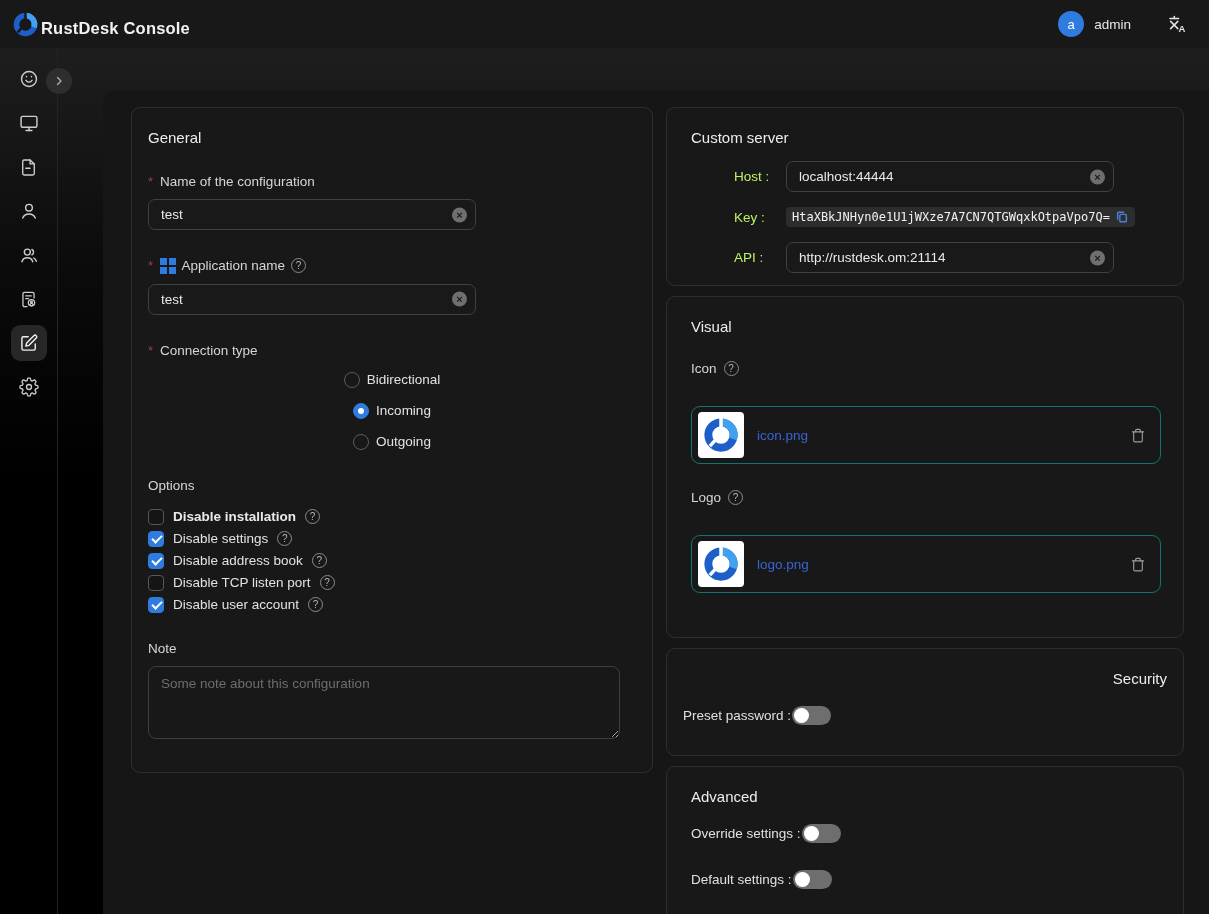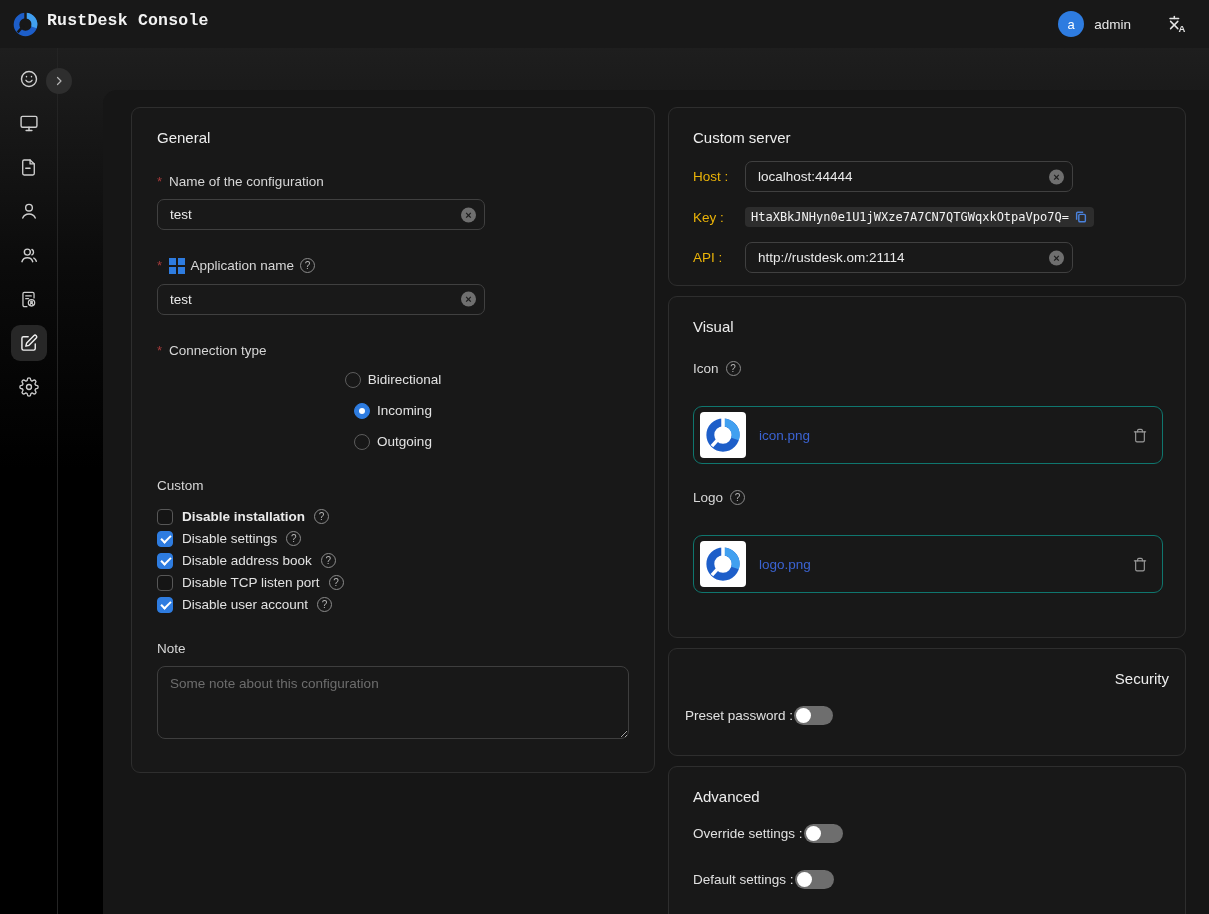--- a/index.html
+++ b/index.html
@@ -5,21 +5,21 @@
   * { box-sizing: border-box; margin: 0; padding: 0; }
   html,body { width:1209px; height:914px; overflow:hidden; }
   body {
     position:relative; background:#000;
     font-family:"Liberation Sans", sans-serif;
     color:#d9d9d9; font-size:13.5px;
   }
   
   .topbar { position:relative; z-index:5; height:48px; background:#181818;
     display:flex; align-items:center; padding:0 22px 0 12px; }
-  .brand { display:flex; align-items:flex-start; gap:8px; cursor:pointer;font-family:Liberation Mono, monospace; }
+  .brand { display:flex; align-items:flex-end; gap:2px; cursor:pointer; }
   .brand-title { font-size:16.5px; font-weight:700; color:#f2f2f2; letter-spacing:.2px; }
   .topbar-right { margin-left:auto; display:flex; align-items:center; gap:10px; }
   .avatar { width:26px; height:26px; border-radius:50%; background:#2e7ce0; color:#fff;
     display:flex; align-items:center; justify-content:center; font-size:13px; }
   .username { color:#e8e8e8; font-size:13.5px; }
   .lang-btn { margin-left:26px; display:flex; align-items:center; cursor:pointer; }
   
   .bg-strip { position:absolute; left:0; right:0; top:48px; bottom:0;
     background:linear-gradient(180deg,#1e1e1e 0px,#0b0b0b 220px,#000 420px); }
   .sidebar { position:absolute; z-index:3; left:0; top:48px; bottom:0; width:58px;
@@ -30,21 +30,21 @@
   .side-item.active { background:#272727; color:#efefef; }
   .collapse-btn { position:absolute; z-index:4; left:46px; top:68px; width:26px; height:26px;
     border-radius:50%; background:#2e2e2e; display:flex; align-items:center;
     justify-content:center; color:#b5b5b5; cursor:pointer; }
   
   .panel { position:absolute; z-index:2; left:103px; top:90px; right:0; bottom:0;
     background:#161616; border-top-left-radius:14px;
     padding:17px 25px 0 28px; display:flex; gap:13px; align-items:flex-start; }
   .card { background:#181818; border:1px solid #2e2e2e; border-radius:9px; }
   .card-title { font-size:15px; font-weight:500; color:#ededed; }
-  .left-card { width:628px; padding:21px 25px 30px; }
+  .left-card { width:628px; padding:21px 16px 30px; }
   .right-col { width:518px; display:flex; flex-direction:column; gap:10px; }
   
   .f-label { display:flex; align-items:center; gap:6px; color:#d6d6d6; margin:28px 0 10px; }
   .ast::before { content:"*"; color:#a33a3a; font-size:13px; margin-right:1px; }
   .input-wrap { position:relative; width:328px; }
   .input-wrap input { width:100%; height:31px; background:#191919; border:1px solid #404040;
     border-radius:7px; color:#eaeaea; font-size:13.5px; padding:0 32px 0 12px;
     font-family:"Liberation Sans",sans-serif; outline:none; }
   .clear { position:absolute; right:9px; top:50%; transform:translateY(-50%);
     width:15px; height:15px; border-radius:50%; background:#6f6f6f; color:#1c1c1c;
@@ -74,21 +74,21 @@
   .cb.on::after { content:""; position:absolute; left:3px; top:3.5px; width:8px; height:4px;
     border-left:2px solid #fff; border-bottom:2px solid #fff; transform:rotate(-45deg); }
   .cb-label.bold { font-weight:700; color:#eaeaea; }
   textarea { width:472px; height:73px; background:#181818; border:1px solid #3e3e3e;
     border-radius:8px; color:#e8e8e8; padding:9px 12px; font-size:13.5px;
     font-family:"Liberation Sans",sans-serif; outline:none; resize:both; }
   textarea::placeholder { color:#6d6d6d; }
   
   .cs-card { padding:21px 24px 12px; }
   .srow { display:flex; align-items:center; margin-top:15px; }
-  .srow-label { width:52px; color:#eab308; flex:0 0 auto; }
+  .srow-label { width:52px; color:#bef264; flex:0 0 auto;margin-left:43px; }
   .key-pill { display:flex; align-items:center; gap:5px; background:#2d2d2d; border-radius:4px;
     padding:3px 6px; margin-left:0; }
   .key-text { font-family:"DejaVu Sans Mono", monospace; font-size:12px; color:#f2f2f2;
     white-space:nowrap; }
   
   .vis-card { padding:21px 24px 44px; }
   .up-label { display:flex; align-items:center; gap:7px; color:#d6d6d6; margin:26px 0 0; }
   .upload-row { margin-top:30px; width:470px; height:58px; border:1px solid #0f766e;
     border-radius:9px; display:flex; align-items:center; padding:0 14px 0 6px; }
   .thumb { width:46px; height:46px; background:#fff; border-radius:4px; display:flex;
@@ -265,21 +265,21 @@
         <span class="radio on"></span>
         <span>Incoming</span>
       </span>
       <span class="radio-opt">
         <span class="radio"></span>
         <span>Outgoing</span>
       </span>
     </div>
 
     <div class="f-label" style="margin-bottom:16px;">
-      <span>Custom</span>
+      <span>Options</span>
     </div>
     <div class="cb-row">
       <span class="cb"></span>
       <span class="cb-label bold">Disable installation</span>
       <span class="help"></span>
     </div>
     <div class="cb-row">
       <span class="cb on"></span>
       <span class="cb-label">Disable settings</span>
       <span class="help"></span>

